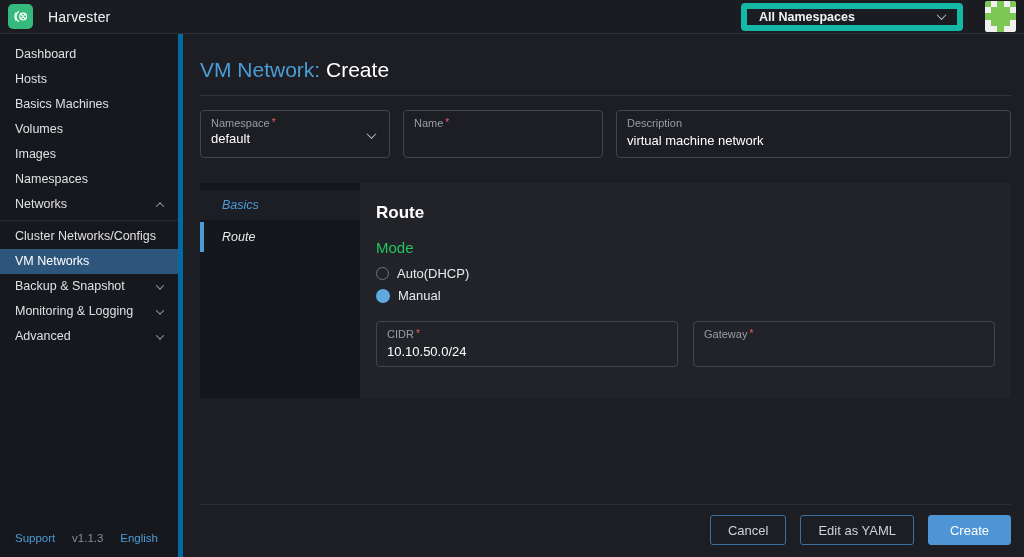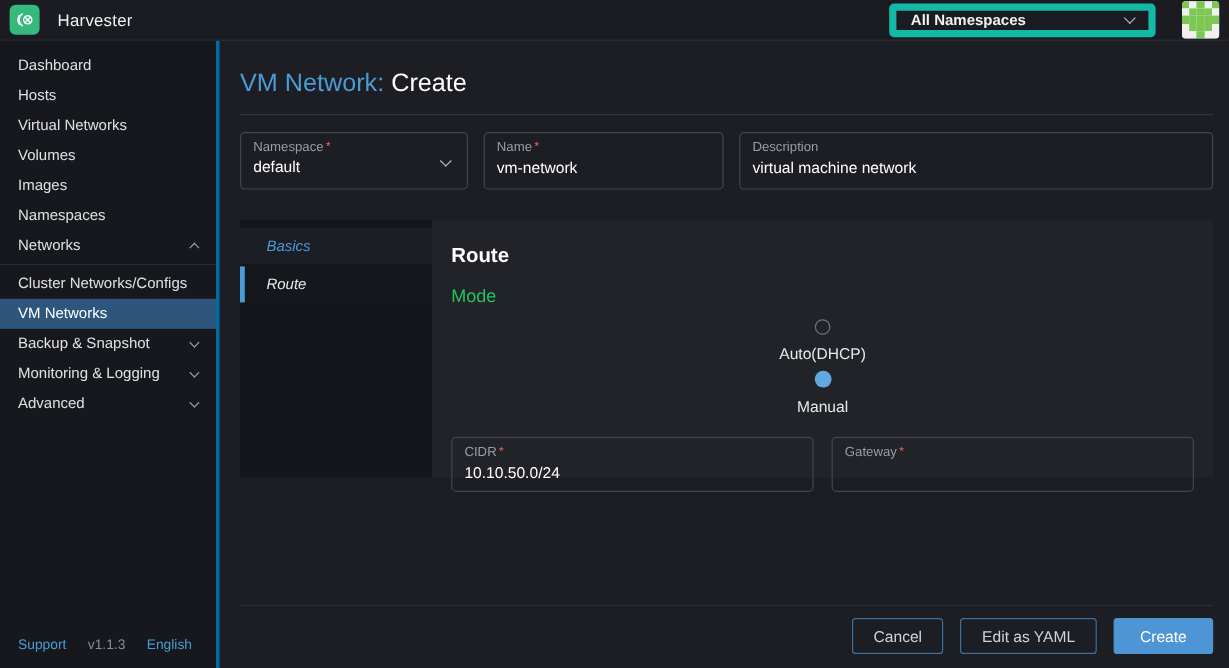--- a/index.html
+++ b/index.html
@@ -42,21 +42,21 @@
     border-right: 1.6px solid #b8bac0; border-bottom: 1.6px solid #b8bac0; }
   .chev.down { transform: rotate(45deg) translate(-1px,-1px); }
   .chev.up { transform: rotate(-135deg) translate(-1px,-1px); }
 
   
   .body { flex: 1; display: flex; min-height: 0; }
 
   
   .sidebar {
     width: 183px; flex: 0 0 183px; background: #17181d;
-    border-right: 3px solid #0369a1;
+    border-right: 5px solid #0369a1;
     display: flex; flex-direction: column; padding-top: 8px;
   }
   .nav-item {
     padding: 6px 15px; font-size: 12.5px; color: #dfe0e3; cursor: pointer;
     display: flex; align-items: center; justify-content: space-between;
     line-height: 13px;
   }
   .nav-item .chev { width: 6px; height: 6px; border-color: #9a9da3; }
   .nav-item.selected { background: #2e567c; color: #ffffff; }
   .group-divider { border-top: 1px solid #2b2d34; margin: 3px 0; }
@@ -98,21 +98,21 @@
     background: #1c1e25; margin-bottom: 2px; font-style: italic;
   }
   .tab.active {
     background: #16171c; color: #e8e9eb;
     border-left: 4px solid #4b9cd6; padding-left: 18px;
   }
   .tab-panel { flex: 1; background: #212329; padding: 16px 16px 14px; min-width: 0; }
   .tab-panel h2 { font-size: 17px; font-weight: 700; color: #ffffff; margin: 4px 0 16px; }
   .tab-panel h3 { font-size: 15px; font-weight: 400; color: #22c55e; margin: 0 0 10px; }
   .radio-row { display: flex; align-items: center; gap: 8px; margin: 7px 0; font-size: 13px;
-    color: #e8e9eb; cursor: pointer; flex-direction: column; }
+    color: #e8e9eb; cursor: pointer; }
   .radio { width: 13px; height: 13px; border-radius: 50%;
     border: 1.5px solid #72757d; flex: 0 0 13px; }
   .radio.checked { width: 14px; height: 14px; flex-basis: 14px; border: none; background: #5fa9e0; }
   .panel-fields { margin-top: 18px; gap: 15px; }
   .panel-fields .fbox { flex: 1; height: 46px; }
 
   
   .actions {
     margin-top: auto; border-top: 1px solid #2c2e35;
     display: flex; justify-content: flex-end; align-items: center;
@@ -182,21 +182,21 @@
   <div class="body">
 
     <nav class="sidebar">
       <div class="nav-item">
           <span>Dashboard</span>
         </div>
       <div class="nav-item">
           <span>Hosts</span>
         </div>
       <div class="nav-item">
-          <span>Virtual Networks</span>
+          <span>Basics Machines</span>
         </div>
       <div class="nav-item">
           <span>Volumes</span>
         </div>
       <div class="nav-item">
           <span>Images</span>
         </div>
       <div class="nav-item">
           <span>Namespaces</span>
         </div>
@@ -239,21 +239,20 @@
       <hr class="title-divider">
 
       <div class="field-row">
         <div class="fbox select w-ns">
           <span class="flabel"><span>Namespace</span><span class="req">*</span></span>
           <div class="fvalue">default</div>
           <span class="chev down"></span>
         </div>
         <div class="fbox w-name">
           <span class="flabel"><span>Name</span><span class="req">*</span></span>
-          <input value="vm-network" style="">
         </div>
         <div class="fbox w-desc">
           <span class="flabel"><span>Description</span></span>
           <input value="virtual machine network" style="">
         </div>
       </div>
 
       <div class="tabbed">
         <div class="tab-list">
           <div class="tab">Basics</div>

